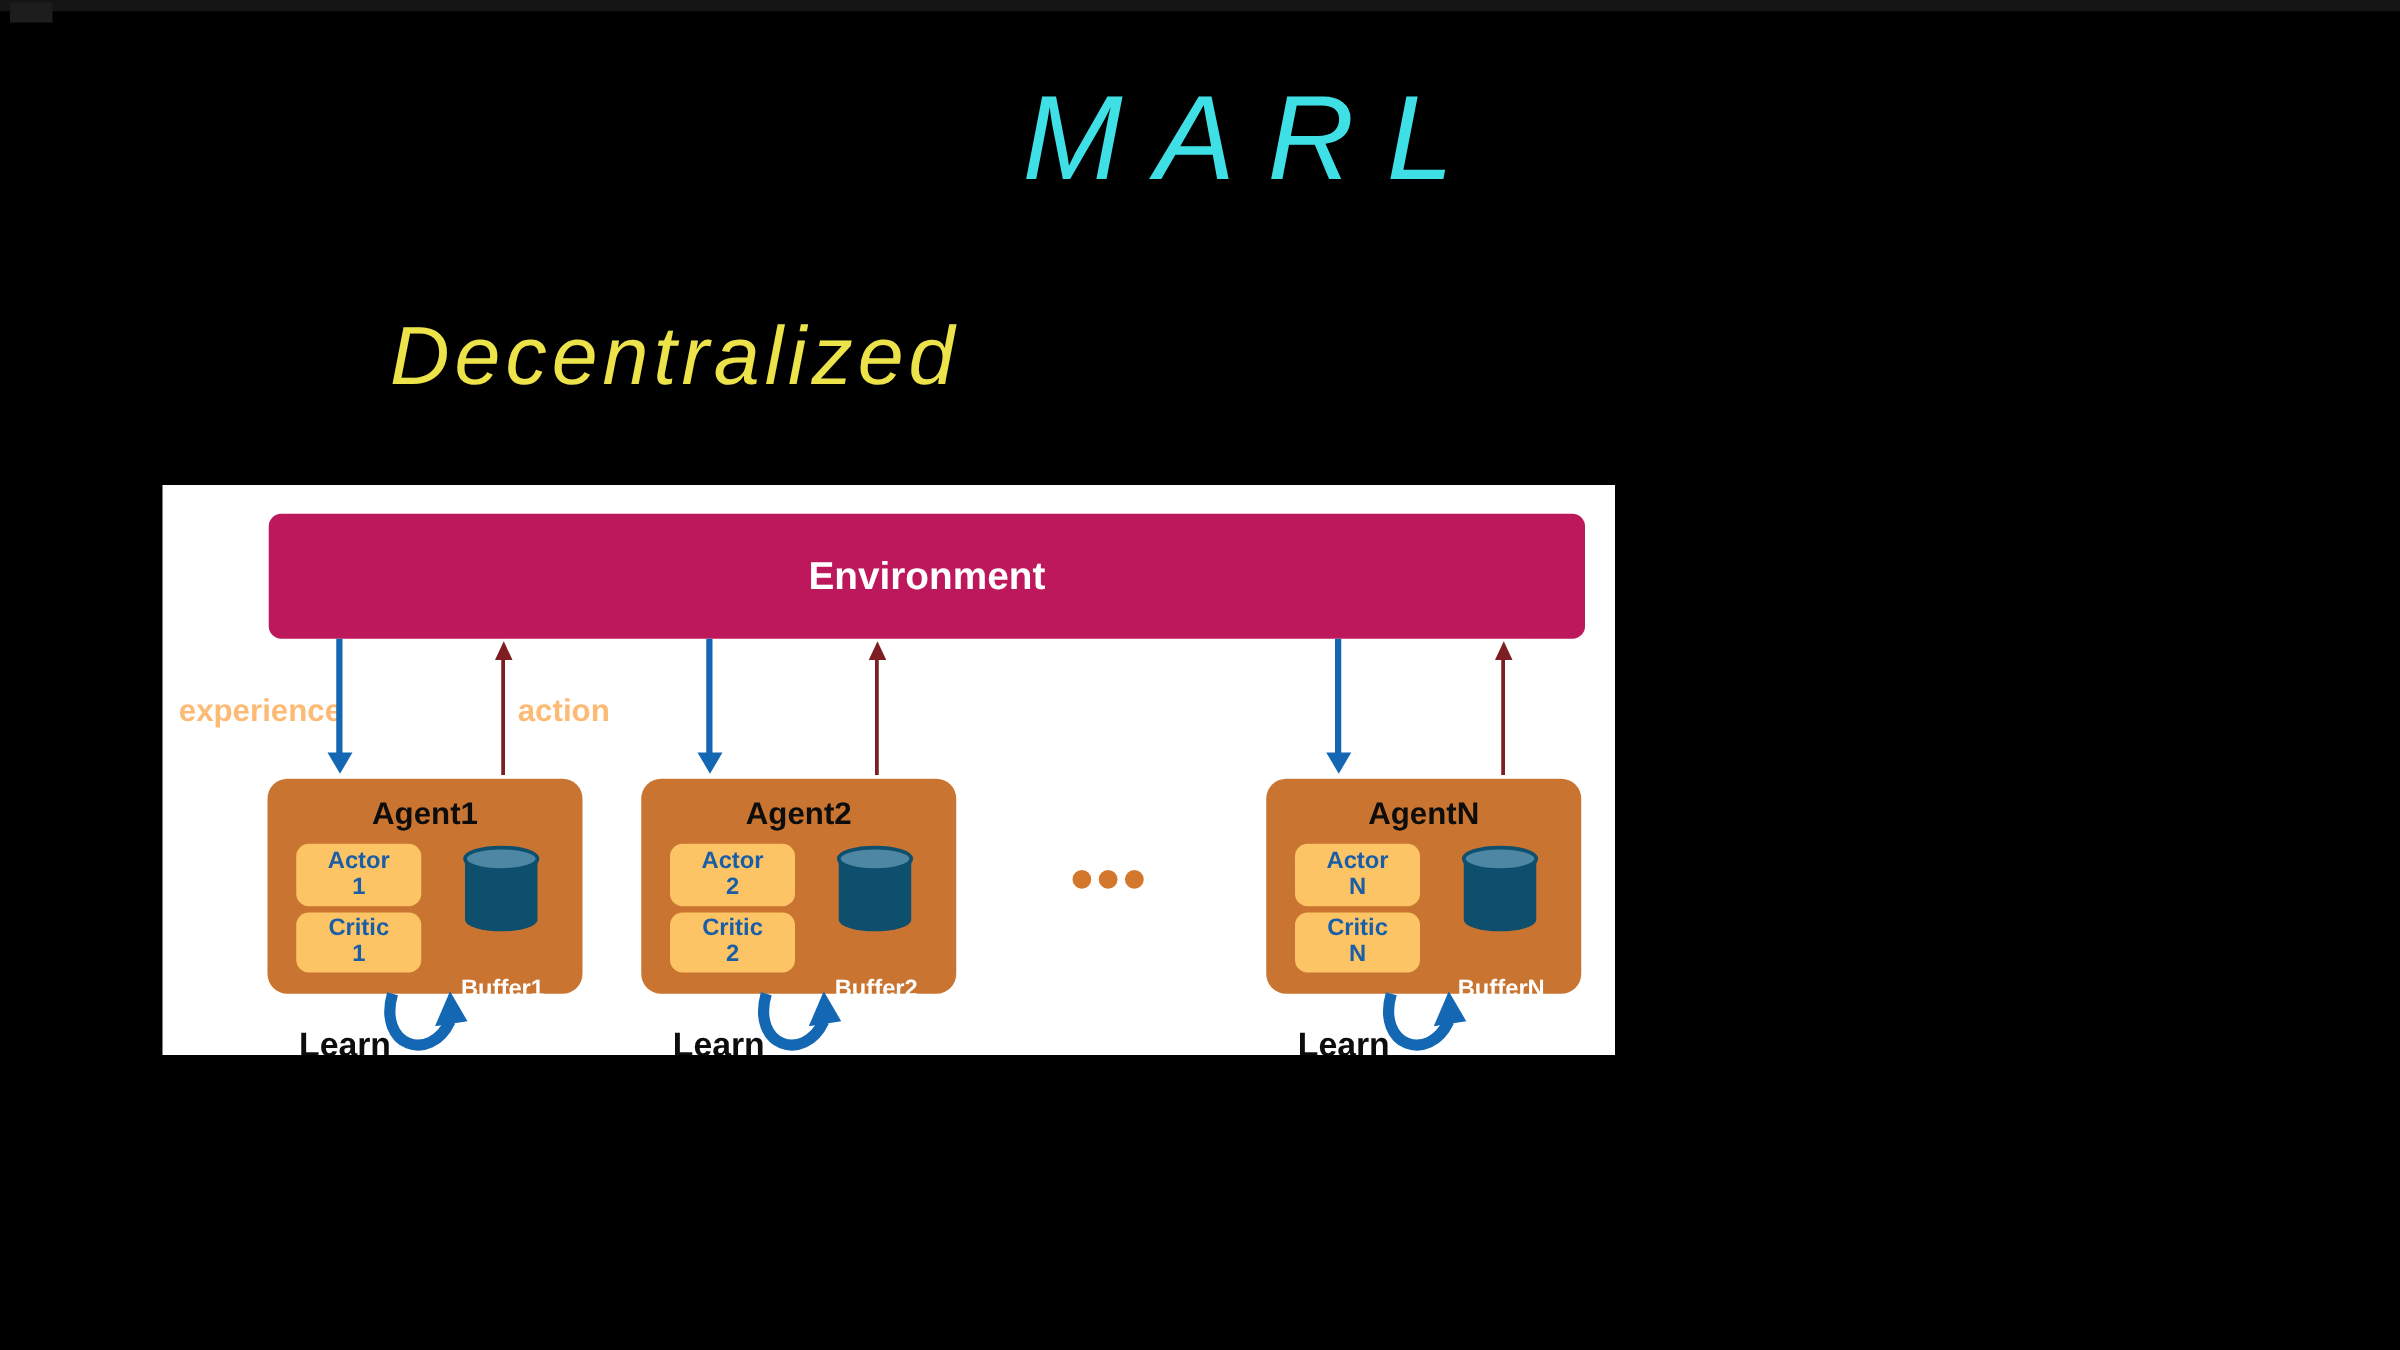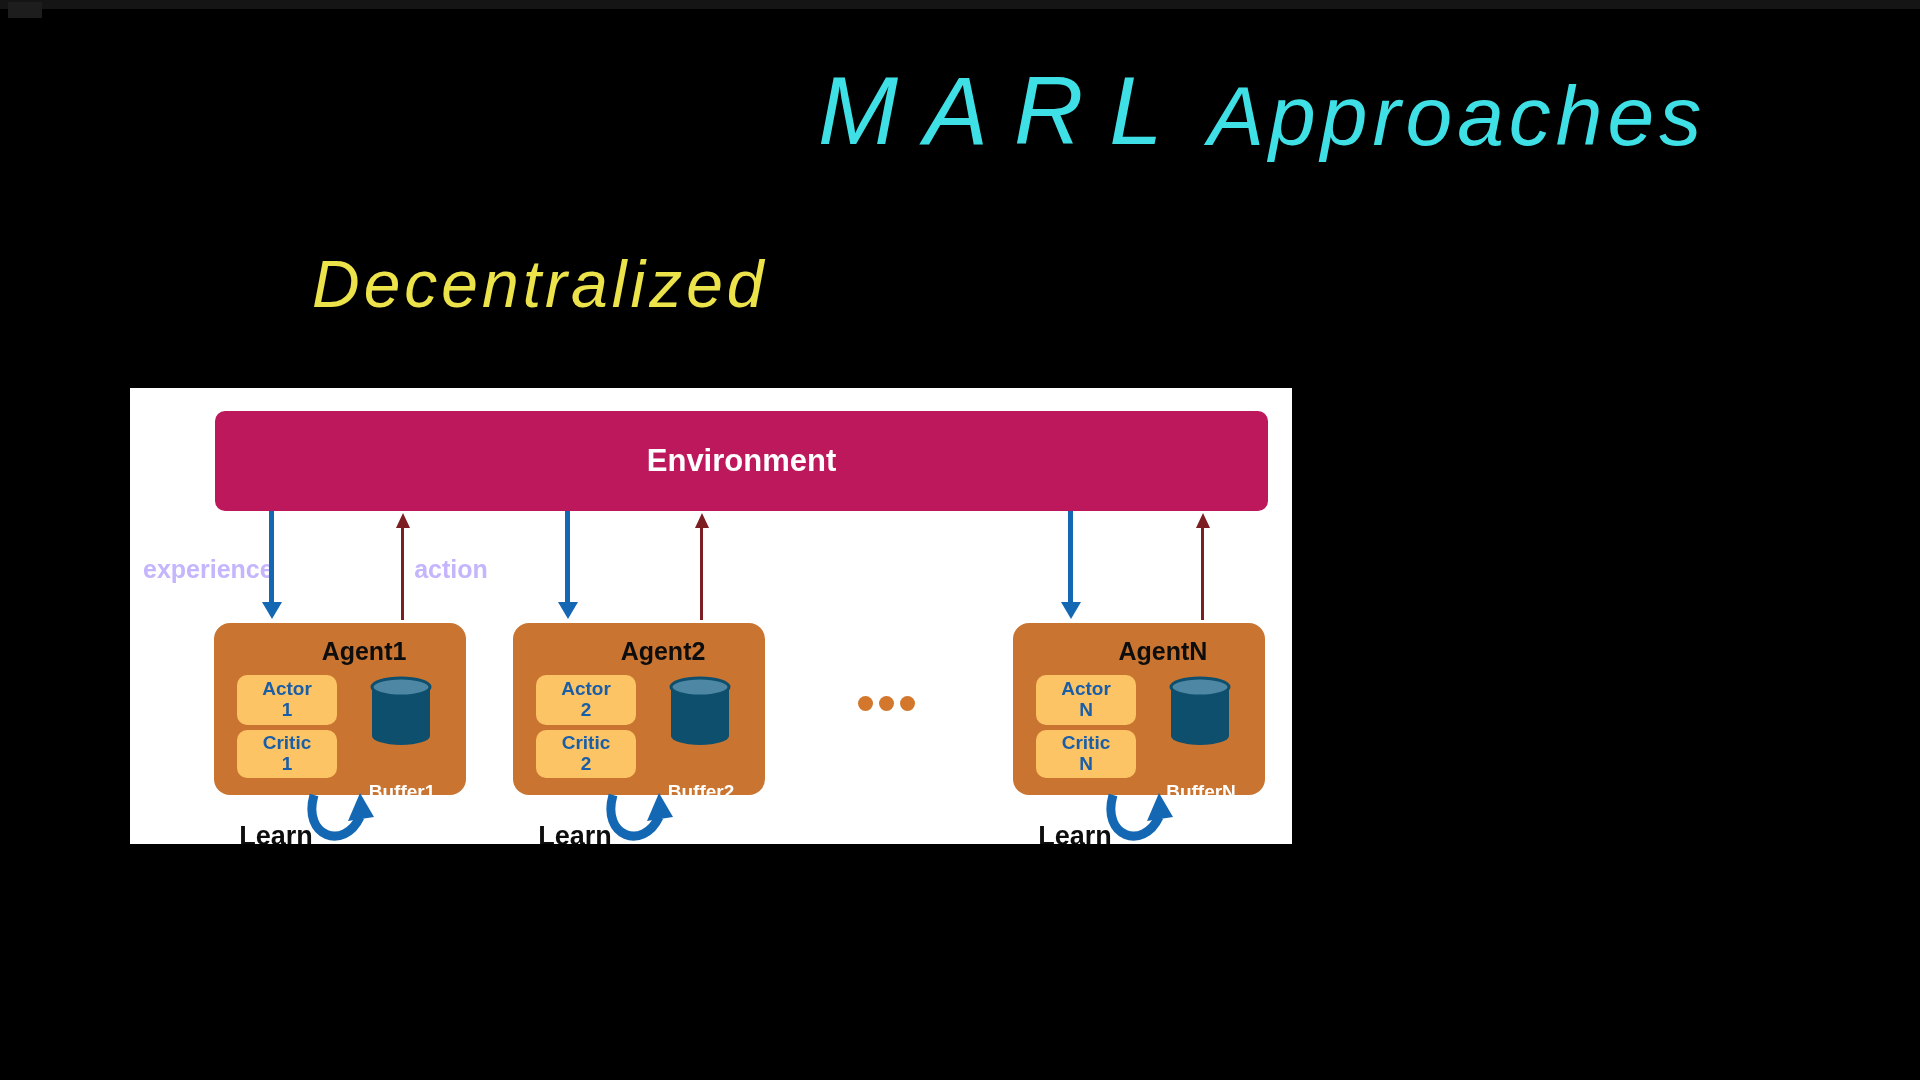--- a/index.html
+++ b/index.html
@@ -18,39 +18,39 @@
 
   
   .panel{position:absolute;left:130px;top:388px;width:1162px;height:474px;background:#ffffff;}
 
   .env-bar{
     position:absolute;left:215px;top:411px;width:1053px;height:100px;border-radius:10px;
     background:#be185d;display:flex;align-items:center;justify-content:center;
   }
   .env-label{color:#fff;font-size:31px;font-weight:bold;}
 
-  .edge-label{position:absolute;top:555px;font-size:25px;font-weight:bold;color:#c4b5fd;text-align:center;}
+  .edge-label{position:absolute;top:555px;font-size:25px;font-weight:bold;color:#fdba74;text-align:center;}
   .lbl-experience{left:143px;width:124px;}
   .lbl-action{left:408px;width:86px;}
 
   
   .blue-line{position:absolute;width:5px;height:92px;top:511px;background:#1467b3;}
   .blue-head{position:absolute;top:602px;width:0;height:0;
     border-left:10px solid transparent;border-right:10px solid transparent;border-top:17px solid #1467b3;}
   .red-line{position:absolute;width:3px;height:93px;top:527px;background:#7d1e22;}
   .red-head{position:absolute;top:513px;width:0;height:0;
     border-left:7px solid transparent;border-right:7px solid transparent;border-bottom:15px solid #7d1e22;}
 
   
   .agent{position:absolute;top:623px;width:252px;height:172px;background:#c97531;border-radius:16px;}
   .agent-1{left:214px;}
   .agent-2{left:513px;}
   .agent-n{left:1013px;}
   .agent-title{position:absolute;left:0;top:14px;width:100%;text-align:center;
-    font-size:25px;font-weight:bold;color:#0d0d0d;padding-left:24px;}
+    font-size:25px;font-weight:bold;color:#0d0d0d;}
   .mini-box{position:absolute;left:23px;width:100px;background:#fcc464;border-radius:10px;
     display:flex;flex-direction:column;align-items:center;justify-content:center;
     color:#1a5ea8;font-size:19px;font-weight:bold;line-height:1.08;text-align:center;}
   .actor-box{top:52px;height:50px;}
   .critic-box{top:107px;height:48px;}
   .cyl{position:absolute;left:155px;top:53px;}
   .buffer-label{position:absolute;left:130px;top:130px;width:116px;text-align:center;
     color:#ffffff;font-size:19px;font-weight:bold;margin-top:28px;}
   .learn-arc{position:absolute;left:86px;top:170px;}
   .learn-label{position:absolute;left:12px;top:198px;width:100px;text-align:center;
@@ -62,21 +62,20 @@
   .matlab-logo{position:absolute;left:1843px;top:1004px;}
 </style>
 </head>
 <body>
 
 <div class="stage">
   <div class="top-strip"></div>
   <div class="corner-artifact"></div>
 
   <div class="hand title-word1">MARL</div>
-  <div class="hand title-word2">Approaches</div>
   <div class="hand subtitle">Decentralized</div>
 
   <div class="panel"></div>
 
   <div class="env-bar">
     <span class="env-label">Environment</span>
   </div>
 
   <div class="edge-label lbl-experience">experience</div>
   <div class="edge-label lbl-action">action</div>

